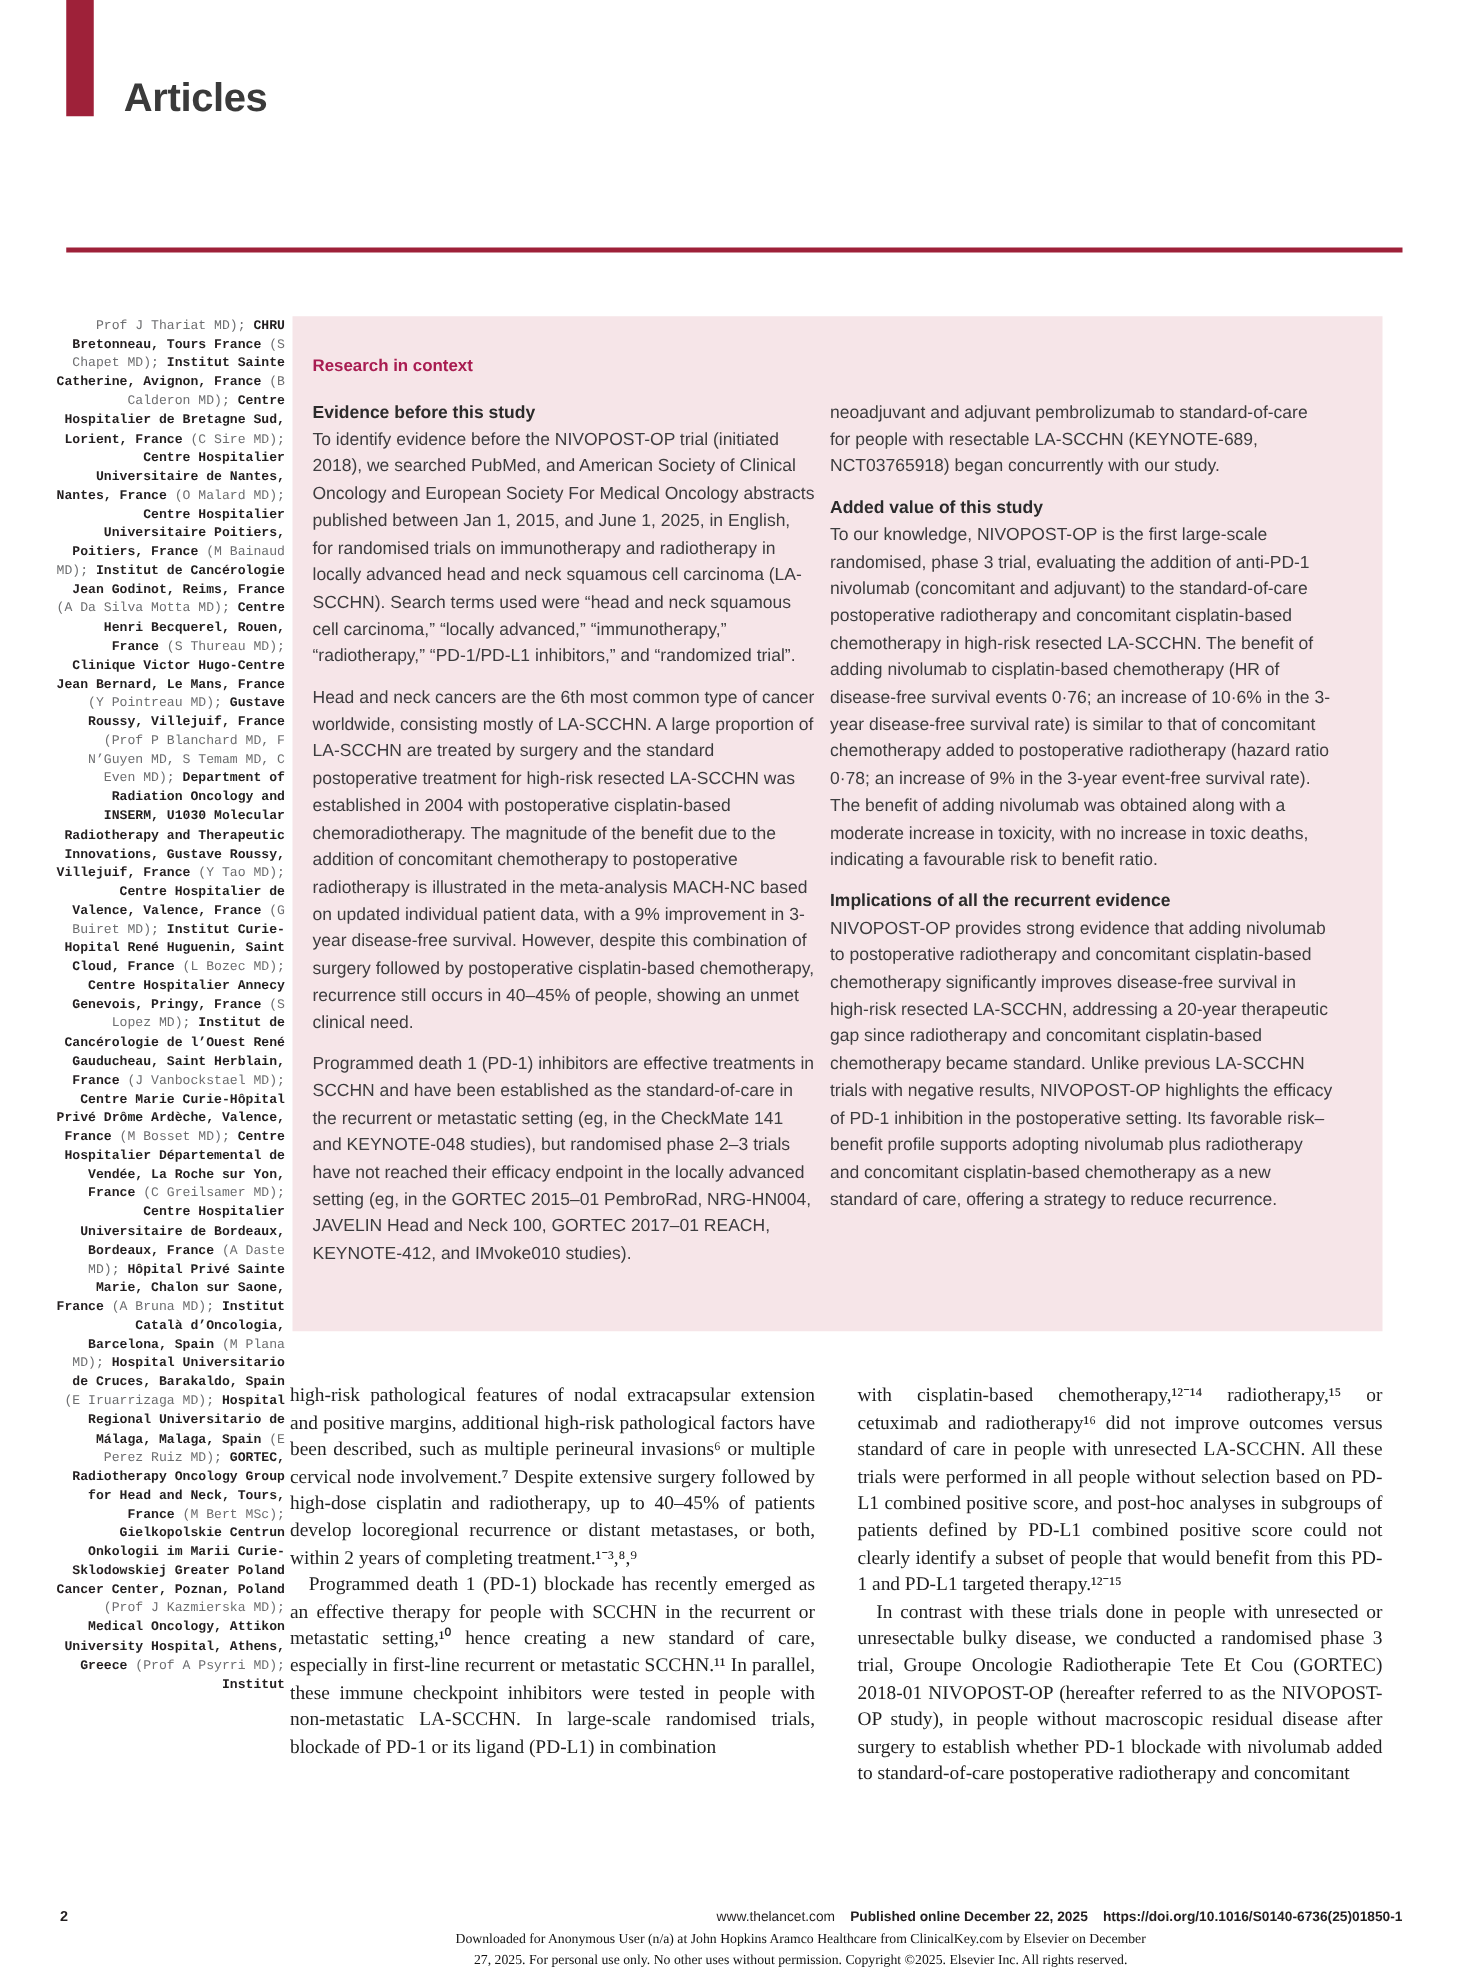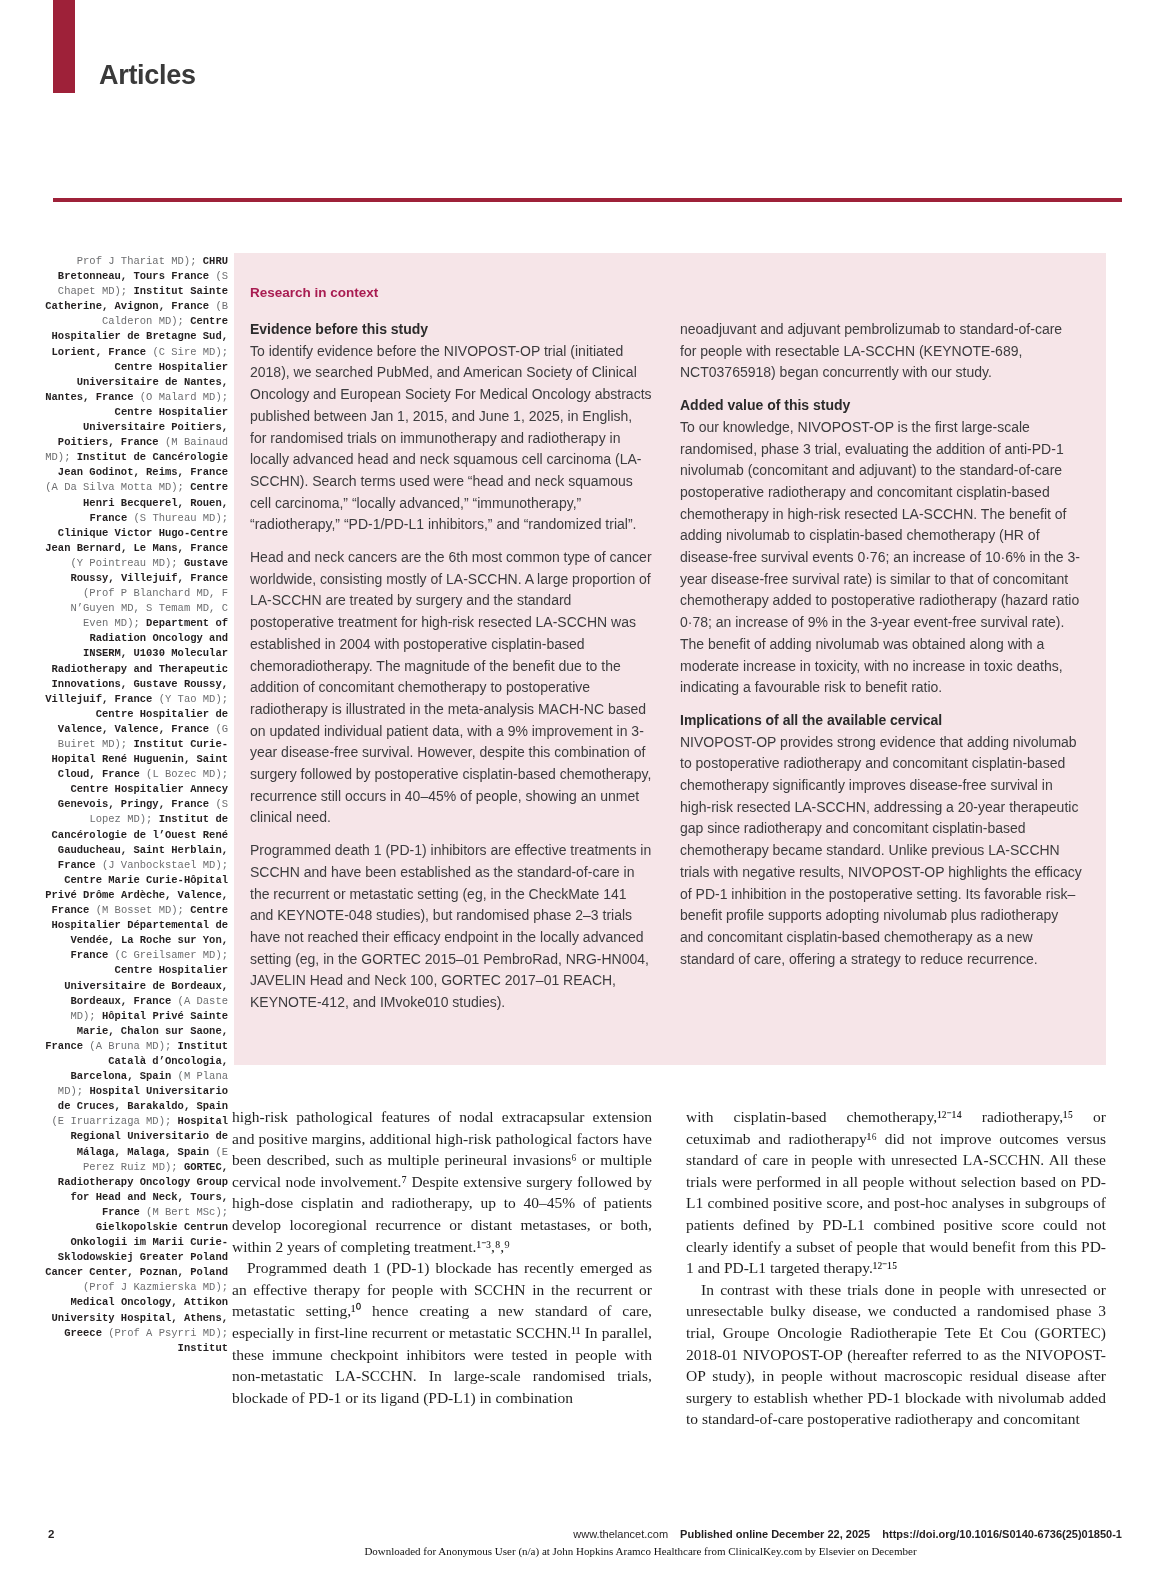--- a/index.html
+++ b/index.html
@@ -5,38 +5,38 @@
   html,body{margin:0;padding:0;}
   body{
     position:relative;
     width:1176px;height:1578px;
     background:#ffffff;
     font-family:"Liberation Sans", sans-serif;
     color:#231f20;
     overflow:hidden;
   }
   .red-bar{position:absolute;left:53px;top:0;width:22px;height:93px;background:#9e2139;}
-  .articles{position:absolute;left:99px;top:60px;font-size:27px;font-weight:bold;color:#3a3a3a;letter-spacing:-0.3px;}
+  .articles{position:absolute;left:99px;top:60px;font-size:32px;font-weight:bold;color:#3a3a3a;letter-spacing:-0.3px;}
   .rule{position:absolute;left:53px;top:198px;width:1069px;height:4px;background:#9e2139;}
 
   .sidebar{
     position:absolute;left:40px;top:254px;width:188px;
     text-align:right;
     font-size:10.5px;line-height:15.1px;
     color:#6d6e70;font-weight:normal;font-family:Liberation Mono, monospace;
   }
   .sidebar .seg-b{font-weight:bold;color:#231f20;}
 
   .research-box{
     position:absolute;left:234px;top:253px;width:872px;height:812px;
     background:#f6e5e8;box-sizing:border-box;
     padding:32px 20px 15px 16px;
   }
   .rb-title{color:#a81c51;font-weight:bold;font-size:13.5px;margin:0 0 19px 0;}
-  .rb-cols{display:flex;gap:28px;}
+  .rb-cols{display:flex;gap:12px;}
   .rb-col{width:402px;font-size:14px;line-height:21.7px;color:#3c3c3e;}
   .rb-col h4{font-size:14px;line-height:21.7px;font-weight:bold;color:#2b2b2b;margin:0;}
   .rb-col h4.gap{margin-top:8px;}
   .rb-col p{margin:0 0 11px 0;}
   .rb-col p:last-child{margin-bottom:0;}
 
   .body-cols{
     position:absolute;left:232px;top:1106px;width:874px;
     display:flex;gap:34px;
     font-family:"Liberation Serif", serif;
@@ -74,21 +74,21 @@
     <div class="rb-col">
       <h4>Evidence before this study</h4>
       <p>To identify evidence before the NIVOPOST-OP trial (initiated 2018), we searched PubMed, and American Society of Clinical Oncology and European Society For Medical Oncology abstracts published between Jan 1, 2015, and June 1, 2025, in English, for randomised trials on immunotherapy and radiotherapy in locally advanced head and neck squamous cell carcinoma (LA-SCCHN). Search terms used were “head and neck squamous cell carcinoma,” “locally advanced,” “immunotherapy,” “radiotherapy,” “PD-1/PD-L1 inhibitors,” and “randomized trial”.</p>
       <p>Head and neck cancers are the 6th most common type of cancer worldwide, consisting mostly of LA-SCCHN. A large proportion of LA-SCCHN are treated by surgery and the standard postoperative treatment for high-risk resected LA-SCCHN was established in 2004 with postoperative cisplatin-based chemoradiotherapy. The magnitude of the benefit due to the addition of concomitant chemotherapy to postoperative radiotherapy is illustrated in the meta-analysis MACH-NC based on updated individual patient data, with a 9% improvement in 3-year disease-free survival. However, despite this combination of surgery followed by postoperative cisplatin-based chemotherapy, recurrence still occurs in 40–45% of people, showing an unmet clinical need.</p>
       <p>Programmed death 1 (PD-1) inhibitors are effective treatments in SCCHN and have been established as the standard-of-care in the recurrent or metastatic setting (eg, in the CheckMate 141 and KEYNOTE-048 studies), but randomised phase 2–3 trials have not reached their efficacy endpoint in the locally advanced setting (eg, in the GORTEC 2015–01 PembroRad, NRG-HN004, JAVELIN Head and Neck 100, GORTEC 2017–01 REACH, KEYNOTE-412, and IMvoke010 studies).</p>
     </div>
     <div class="rb-col">
       <p>neoadjuvant and adjuvant pembrolizumab to standard-of-care for people with resectable LA-SCCHN (KEYNOTE-689, NCT03765918) began concurrently with our study.</p>
       <h4 class="gap">Added value of this study</h4>
       <p>To our knowledge, NIVOPOST-OP is the first large-scale randomised, phase 3 trial, evaluating the addition of anti-PD-1 nivolumab (concomitant and adjuvant) to the standard-of-care postoperative radiotherapy and concomitant cisplatin-based chemotherapy in high-risk resected LA-SCCHN. The benefit of adding nivolumab to cisplatin-based chemotherapy (HR of disease-free survival events 0·76; an increase of 10·6% in the 3-year disease-free survival rate) is similar to that of concomitant chemotherapy added to postoperative radiotherapy (hazard ratio 0·78; an increase of 9% in the 3-year event-free survival rate). The benefit of adding nivolumab was obtained along with a moderate increase in toxicity, with no increase in toxic deaths, indicating a favourable risk to benefit ratio.</p>
-      <h4 class="gap">Implications of all the available cervical</h4>
+      <h4 class="gap">Implications of all the recurrent evidence</h4>
       <p>NIVOPOST-OP provides strong evidence that adding nivolumab to postoperative radiotherapy and concomitant cisplatin-based chemotherapy significantly improves disease-free survival in high-risk resected LA-SCCHN, addressing a 20-year therapeutic gap since radiotherapy and concomitant cisplatin-based chemotherapy became standard. Unlike previous LA-SCCHN trials with negative results, NIVOPOST-OP highlights the efficacy of PD-1 inhibition in the postoperative setting. Its favorable risk–benefit profile supports adopting nivolumab plus radiotherapy and concomitant cisplatin-based chemotherapy as a new standard of care, offering a strategy to reduce recurrence.</p>
     </div>
   </div>
 </div>
 
 <div class="body-cols">
   <div class="body-col">
     <p>high-risk pathological features of nodal extracapsular extension and positive margins, additional high-risk pathological factors have been described, such as multiple perineural invasions⁶ or multiple cervical node involvement.⁷ Despite extensive surgery followed by high-dose cisplatin and radiotherapy, up to 40–45% of patients develop locoregional recurrence or distant metastases, or both, within 2 years of completing treatment.¹⁻³,⁸,⁹</p>
     <p class="indent">Programmed death 1 (PD-1) blockade has recently emerged as an effective therapy for people with SCCHN in the recurrent or metastatic setting,¹⁰ hence creating a new standard of care, especially in first-line recurrent or metastatic SCCHN.¹¹ In parallel, these immune checkpoint inhibitors were tested in people with non-metastatic LA-SCCHN. In large-scale randomised trials, blockade of PD-1 or its ligand (PD-L1) in combination</p>
   </div>
@@ -101,13 +101,14 @@
 <div class="page-num">2</div>
 
 <div class="footer-line">
   <span class="site">www.thelancet.com</span>
   <span class="pub">Published online December 22, 2025</span>
   <span class="doi">https://doi.org/10.1016/S0140-6736(25)01850-1</span>
 </div>
 
 <div class="notice">
   <div>Downloaded for Anonymous User (n/a) at John Hopkins Aramco Healthcare from ClinicalKey.com by Elsevier on December</div>
+  <div>27, 2025. For personal use only. No other uses without permission. Copyright ©2025. Elsevier Inc. All rights reserved.</div>
 </div>
 
 </body></html>

